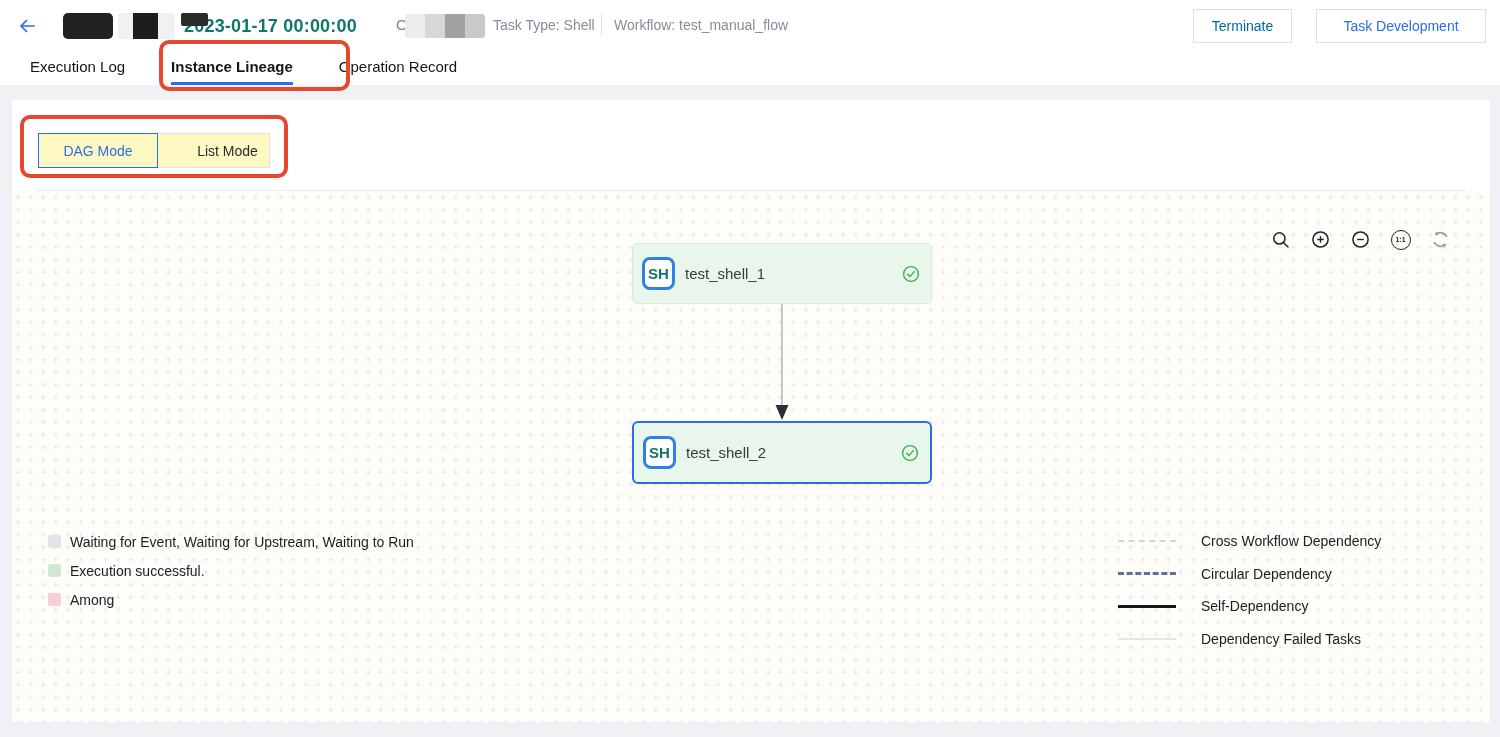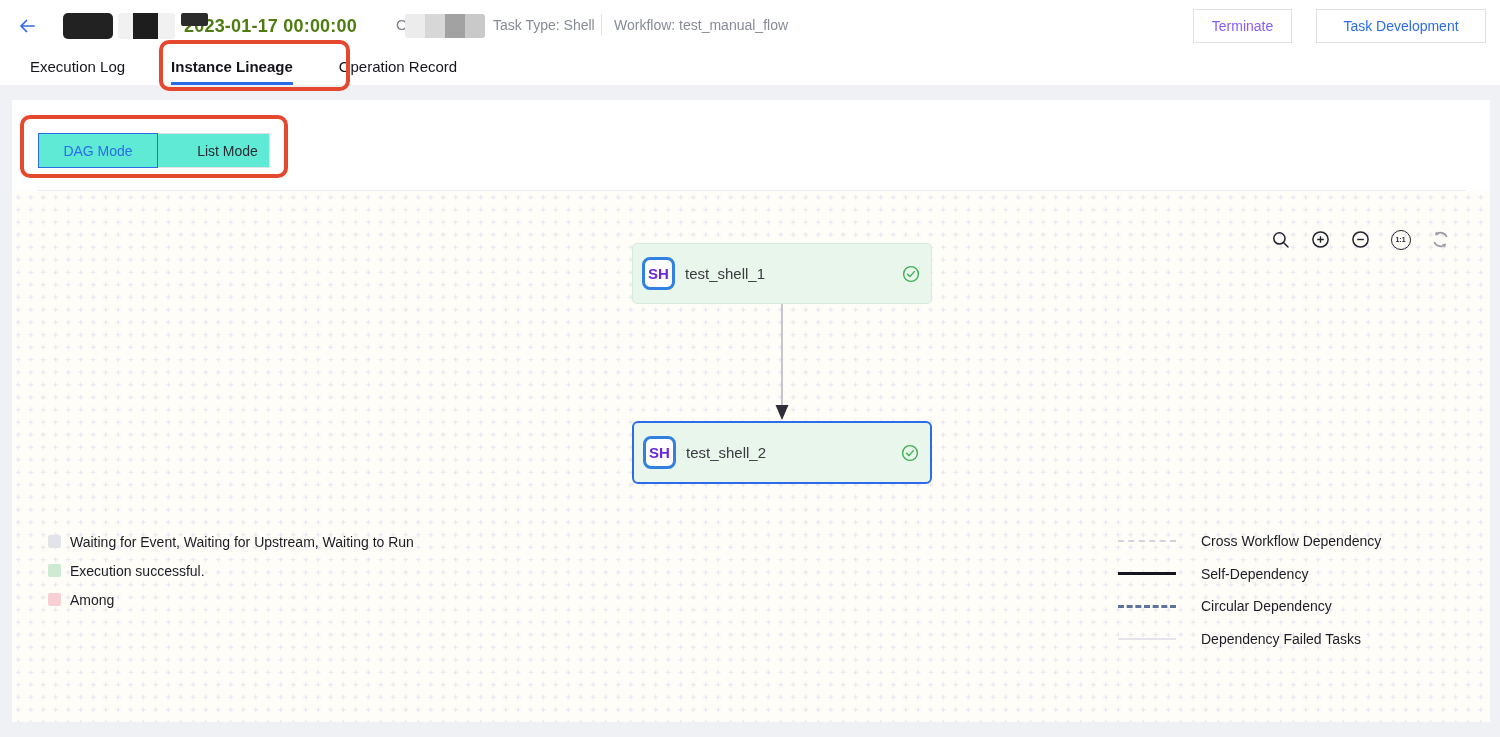--- a/index.html
+++ b/index.html
@@ -8,62 +8,62 @@
   body { font-family:"Liberation Sans","DejaVu Sans",sans-serif; }
   .stage { position:relative; width:1500px; height:737px; overflow:hidden; background:#fff; }
 
   
   .header { position:absolute; left:0; top:0; width:1500px; height:52px; background:#fff; }
   .back { position:absolute; left:16px; top:15px; width:22px; height:22px; cursor:pointer; }
   .redact1 { position:absolute; left:63px; top:13px; width:50px; height:26px; background:#222; border-radius:5px; }
   .redact-pill { position:absolute; left:118px; top:13px; width:57px; height:26px; background:#f1f1f1; border-radius:3px; }
   .redact2 { position:absolute; left:15px; top:0; width:25px; height:26px; background:#1d1d1d; }
   .ts-wrap { position:absolute; left:184px; top:13px; height:26px; }
-  .ts { font-size:18px; font-weight:bold; color:#4d7c0f; letter-spacing:.2px; line-height:26px; white-space:nowrap; }
+  .ts { font-size:18px; font-weight:bold; color:#0f766e; letter-spacing:.2px; line-height:26px; white-space:nowrap; }
   .ts-cover { position:absolute; left:-3px; top:0px; width:27px; height:13px; background:#2b2b2b; border-radius:2px; }
   .partial-o { position:absolute; left:396px; top:16px; font-size:15px; color:#7d828e; }
   .gray-blocks { position:absolute; left:405px; top:14px; height:24px; display:flex; border-radius:3px; overflow:hidden; }
   .gray-blocks span { display:block; width:20px; height:24px; }
   .gb1{background:#ececec}.gb2{background:#d7d7d7}.gb3{background:#a2a2a2}.gb4{background:#c9c9c9}
   .meta { position:absolute; top:17px; font-size:14px; color:#868b97; white-space:nowrap; }
   .meta.tt { left:493px; }
   .meta.wf { left:614px; }
   .vdiv { position:absolute; left:601px; top:14px; width:1px; height:22px; background:#e3e3e6; }
   .hbtn { position:absolute; top:9px; height:34px; background:#fff; border:1px solid #dde0e6; font-size:14px;
           font-family:inherit; cursor:pointer; }
-  .hbtn.terminate { left:1193px; width:99px; color:#8b5cf6; cursor:default; }
+  .hbtn.terminate { left:1193px; width:99px; color:#0369a1; cursor:default; }
   .hbtn.taskdev { left:1316px; width:170px; color:#2b6de8; }
 
   
   .tabbar { position:absolute; left:0; top:52px; width:1500px; height:33px; background:#fff; display:flex; column-gap:46px; padding-left:30px;align-items:flex-end; }
   .tab { font-size:15px; color:#15151d; padding-top:4px; height:33px; line-height:22px; cursor:pointer; }
   .tab.active { font-weight:bold; border-bottom:3px solid #2b6de8; }
 
   
   .content { position:absolute; left:0; top:85px; width:1500px; height:652px; background:#f0f1f5; }
   .panel { position:absolute; left:12px; top:15px; width:1478px; height:622px; background:#fff; }
 
   .mode-row { position:absolute; left:26px; top:33px; display:flex; }
-  .mode-btn { height:35px; background:#5eead4; font-size:14px; font-family:inherit; cursor:pointer; }
+  .mode-btn { height:35px; background:#fef9c3; font-size:14px; font-family:inherit; cursor:pointer; }
   .mode-btn.dag { width:120px; border:1px solid #2b6de8; color:#2b6de8; z-index:2; }
   .mode-btn.list { width:113px; border:1px solid #e1e1e4; color:#2b2b33; margin-left:-1px;padding-left:28px; }
   .panel-divider { position:absolute; left:25px; top:90px; width:1429px; height:1px; background:#ececef; }
 
   
   .canvas { position:absolute; left:0; top:91px; width:1478px; height:531px; background:#fefdf8; overflow:hidden; }
   .dots { position:absolute; left:0; top:0; }
 
   .edges { position:absolute; left:0; top:0; pointer-events:none; }
 
   .node { position:absolute; left:620px; width:300px; background:#e9f6eb; border:1px solid #d6ecda; border-radius:5px;
           display:flex; align-items:center; padding-left:9px; cursor:pointer; }
   .node.n1 { top:52px; height:61px; }
   .node.n2 { top:230px; height:63px; border:2px solid #2b6de8; border-radius:6px; }
   .badge { width:33px; height:33px; border:3px solid #3181e3; border-radius:8px; background:#fdfefd;
-           color:#6d28d9; font-weight:bold; font-size:15px; display:flex; align-items:center; justify-content:center; }
+           color:#0f766e; font-weight:bold; font-size:15px; display:flex; align-items:center; justify-content:center; }
   .nlabel { margin-left:10px; font-size:15px; color:#3a3a42; }
   .ncheck { position:absolute; right:11px; top:50%; margin-top:-9px; width:18px; height:18px; }
 
   .toolbar { position:absolute; left:1258px; top:38px; display:flex; gap:19px; align-items:center; }
   .tool { width:21px; height:21px; display:flex; align-items:center; justify-content:center; cursor:pointer; }
   .fit-circle { width:20px; height:20px; border:1.6px solid #23232e; border-radius:50%; display:flex;
                 align-items:center; justify-content:center; font-size:7px; font-weight:bold; color:#23232e; letter-spacing:0; }
 
   .legend-left { position:absolute; left:36px; top:336px; }
   .legend-left .row { display:flex; align-items:center; height:29px; }
@@ -213,26 +213,26 @@
             <span class="ltext">Among</span>
           </div>
         </div>
 
         <div class="legend-right">
           <div class="row">
             <span class="lline" style="border-top: 2px dashed rgb(211, 211, 221);"></span>
             <span class="ltext">Cross Workflow Dependency</span>
           </div>
           <div class="row">
+            <span class="lline" style="border-top: 3px dashed rgb(93, 115, 158);"></span>
+            <span class="ltext">Circular Dependency</span>
+          </div>
+          <div class="row">
             <span class="lline" style="border-top: 3px solid rgb(21, 21, 29);"></span>
             <span class="ltext">Self-Dependency</span>
-          </div>
-          <div class="row">
-            <span class="lline" style="border-top: 3px dashed rgb(93, 115, 158);"></span>
-            <span class="ltext">Circular Dependency</span>
           </div>
           <div class="row">
             <span class="lline" style="border-top: 2px solid rgb(228, 228, 234);"></span>
             <span class="ltext">Dependency Failed Tasks</span>
           </div>
         </div>
 
       </div>
     </div>
   </div>

